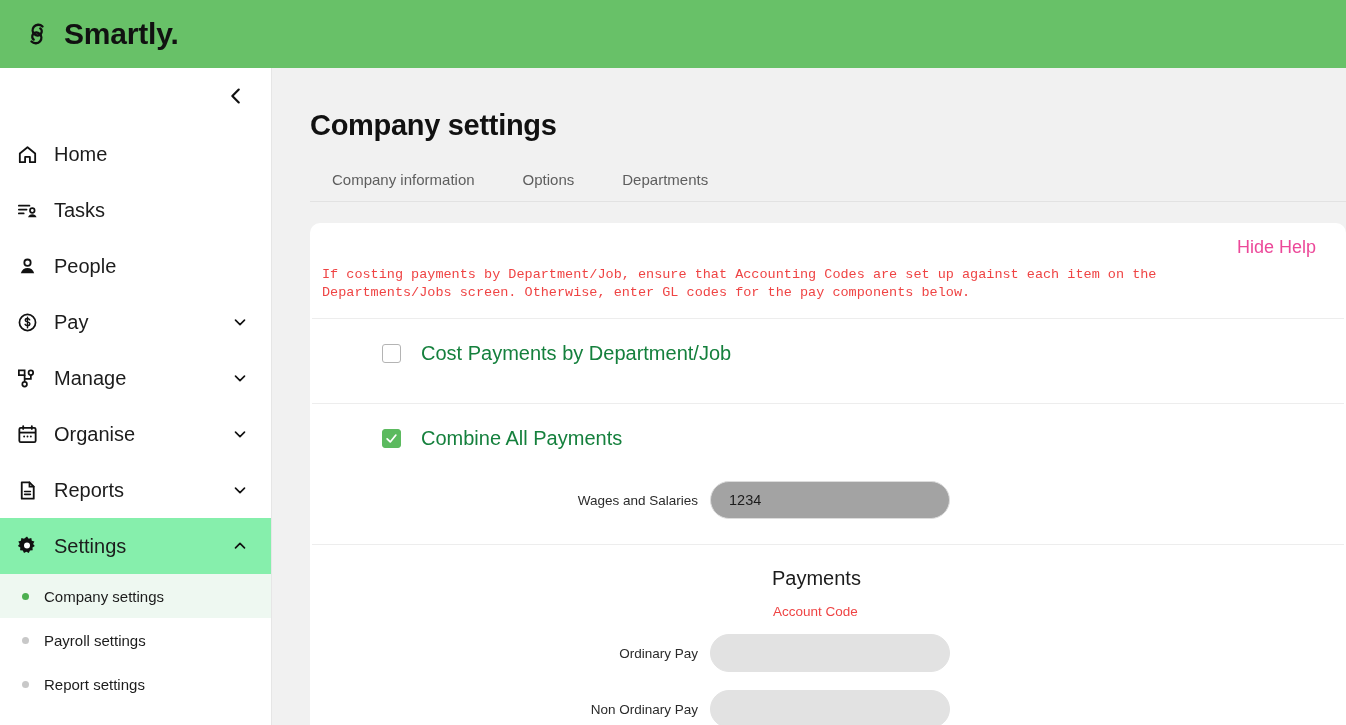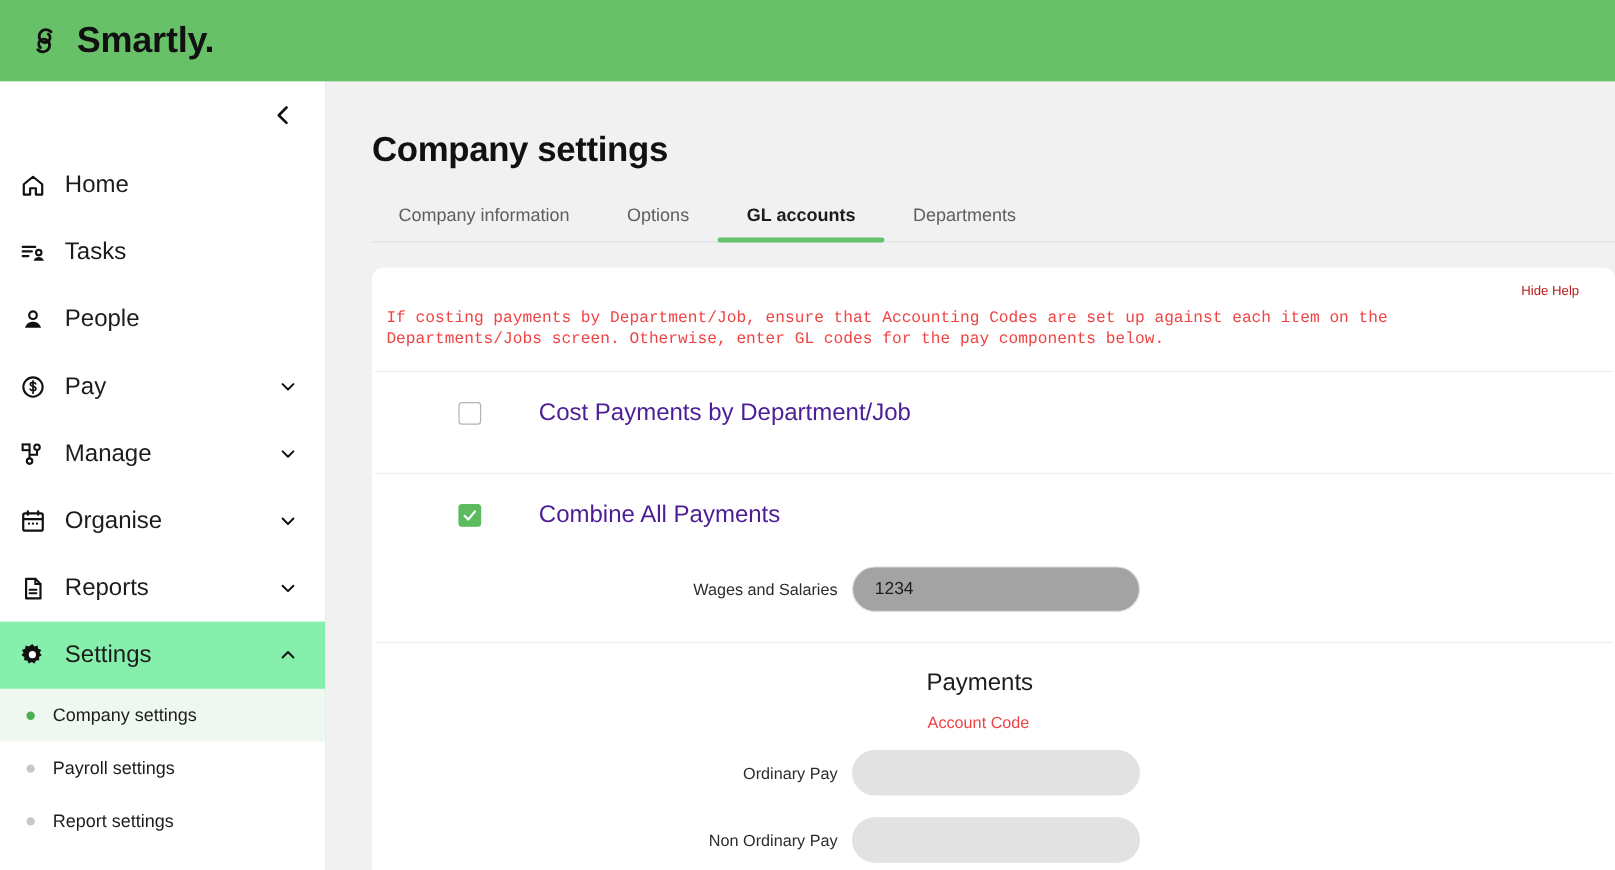--- a/index.html
+++ b/index.html
@@ -107,21 +107,21 @@
     width: 1036px; min-height: 500px;
     background: #ffffff;
     border-radius: 10px 10px 0 0;
     padding: 14px 0 0 0;
   }
   .help-link-row {
     display: flex; justify-content: flex-end;
     padding: 0 30px 0 0;
   }
   .help-link {
-    font-size: 11px; color: #b91c1c;
+    font-size: 18px; color: #ec4899;
     cursor: pointer; text-decoration: none;
   }
   .help-text {
     font-size: 13.5px; color: #ef4444; line-height: 1.35;
     padding: 8px 40px 0 12px; margin-left: 0;
     max-width: 1000px;
     font-family: Liberation Mono, monospace;
   }
   .divider { height: 1px; background: #ededed; margin: 16px 2px 0 2px; }
 
@@ -133,21 +133,21 @@
   .cbox {
     width: 19px; height: 19px; min-width: 19px;
     border: 1px solid #b4b4b4; border-radius: 3px;
     background: #ffffff; margin-right: 0; cursor: pointer;
     display: flex; align-items: center; justify-content: center;
   }
   .cbox.checked {
     background: #5cba5f; border-color: #5cba5f;
   }
   .cbox-label {
-    font-size: 20px; color: #4c1d95; margin-left: 48px;
+    font-size: 20px; color: #15803d; margin-left: 20px;
   }
   .field-row {
     display: flex; align-items: center; height: 56px;
   }
   .field-label {
     width: 400px; text-align: right; padding-right: 12px;
     font-size: 13.5px; color: #2b2b2b;
   }
   .pill-input {
     width: 240px; height: 38px;
@@ -321,21 +321,20 @@
       <span class="sub-label">Report settings</span>
     </div>
   </div>
 
   <div class="main">
     <h1 class="page-title">Company settings</h1>
 
     <div class="tabs">
       <div class="tab">Company information</div>
       <div class="tab">Options</div>
-      <div class="tab selected">GL accounts</div>
       <div class="tab">Departments</div>
     </div>
 
     <div class="card">
 
       <div class="help-link-row">
         <span class="help-link">Hide Help</span>
       </div>
       <p class="help-text">If costing payments by Department/Job, ensure that Accounting Codes are set up against each item on the Departments/Jobs screen. Otherwise, enter GL codes for the pay components below.</p>
 

